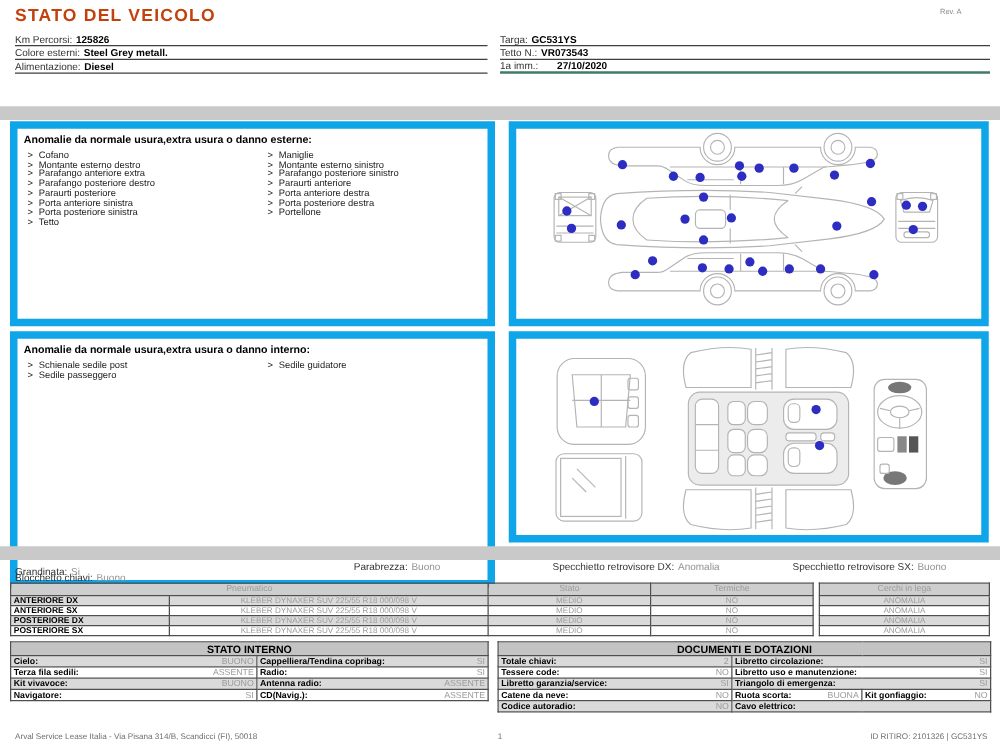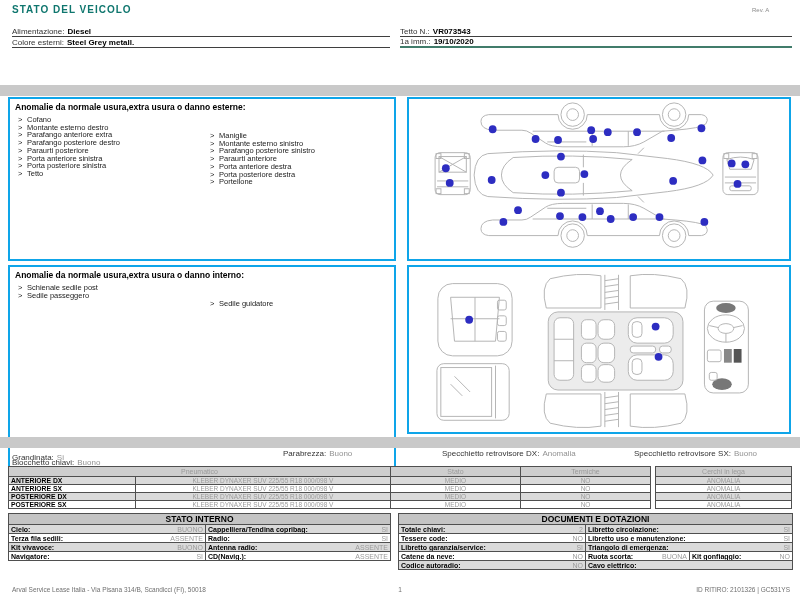--- a/index.html
+++ b/index.html
@@ -1,43 +1,43 @@
 <!DOCTYPE html>
 <html><head>
 <meta charset="utf-8">
 <style>
   * { box-sizing: border-box; margin: 0; padding: 0; }
   html,body { background:#fff; }
   .page { position:relative; width:800px; height:600px; background:#fff;
           font-family:"Liberation Sans", sans-serif; overflow:hidden; }
 
-  .title { position:absolute; left:12px; top:4px; font-size:10px; font-weight:bold;
-           color:#0f766e; letter-spacing:1px; }
+  .title { position:absolute; left:12px; top:4px; font-size:14px; font-weight:bold;
+           color:#c2410c; letter-spacing:1px; }
   .rev   { position:absolute; left:752px; top:7px; font-size:6px; color:#8a8a8a; }
 
   .info-block { position:absolute; }
   #info-left  { left:12px;  top:26px; width:378px; }
   #info-right { left:400px; top:26px; width:392px; }
   .info-row { display:flex; align-items:center; height:11px;
               border-bottom:1px solid #3f3f3f; font-size:8px; color:#333; }
   .info-row .lbl { margin-right:3px; white-space:nowrap; }
   .info-row .val { font-weight:bold; color:#000; white-space:nowrap; }
-  .accent-row { border-bottom:2px solid #417c6b !important; }
+  .accent-row { border-bottom:2px solid #417c6b !important;gap:12px; }
 
   .band { position:absolute; left:0; width:800px; height:11px; background:#c9c9c9; }
   #band1 { top:85px; } #band2 { top:437px; }
 
-  .panel { position:absolute; border:2px solid #0ea5e9; background:#fff; }
+  .panel { position:absolute; border:6px solid #0ea5e9; background:#fff; }
   #ext-list    { left:8px;   top:97px;  width:388px; height:164px; }
   #ext-diagram { left:407px; top:97px;  width:384px; height:164px; }
   #int-list    { left:8px;   top:265px; width:388px; height:205px; }
   #int-diagram { left:407px; top:265px; width:384px; height:169px; }
   .panel-title { position:absolute; left:5px; top:3px; font-size:8.5px; font-weight:bold; color:#000; }
   .anom-col { position:absolute; font-size:7.5px; line-height:7.7px; color:#222; white-space:nowrap; }
-  .c1 { left:8px;  top:17px; } .c2 { left:200px; top:33px; }
+  .c1 { left:8px;  top:17px; } .c2 { left:200px; top:17px; }
   .anom-item .b { display:inline-block; width:9px; }
   .panel svg { position:absolute; left:0; top:0; width:100%; height:100%; }
 
   .sum { position:absolute; font-size:8px; white-space:nowrap; }
   .sum .slbl { color:#333; } .sum .sval { color:#929292; margin-left:3px; }
 
   .twrap { position:absolute; }
   #tyre-main   { left:8px;   top:466px; width:642px; }
   #tyre-cerchi { left:655px; top:466px; width:137px; }
   #stato-int   { left:8px;   top:513px; width:382px; }
@@ -62,37 +62,45 @@
 </head>
 <body>
 
 <div class="page">
 
   <div class="title">STATO DEL VEICOLO</div>
   <div class="rev">Rev. A</div>
 
   <div class="info-block" id="info-left">
     <div class="info-row">
-        <span class="lbl">Alimentazione:</span>
-        <span class="val">Diesel</span>
+        <span class="lbl">Km Percorsi:</span>
+        <span class="val">125826</span>
       </div>
     <div class="info-row">
         <span class="lbl">Colore esterni:</span>
         <span class="val">Steel Grey metall.</span>
       </div>
+    <div class="info-row">
+        <span class="lbl">Alimentazione:</span>
+        <span class="val">Diesel</span>
+      </div>
   </div>
 
   <div class="info-block" id="info-right">
+    <div class="info-row">
+        <span class="lbl">Targa:</span>
+        <span class="val">GC531YS</span>
+      </div>
     <div class="info-row">
         <span class="lbl">Tetto N.:</span>
         <span class="val">VR073543</span>
       </div>
     <div class="info-row accent-row">
         <span class="lbl">1a imm.:</span>
-        <span class="val">19/10/2020</span>
+        <span class="val">27/10/2020</span>
       </div>
   </div>
 
   <div class="band" id="band1"></div>
 
   <div class="panel" id="ext-list">
     <div class="panel-title">Anomalie da normale usura,extra usura o danno esterne:</div>
     <div class="anom-col c1">
       <div class="anom-item"><span class="b">&gt;</span><span>Cofano</span></div>
       <div class="anom-item"><span class="b">&gt;</span><span>Montante esterno destro</span></div>

